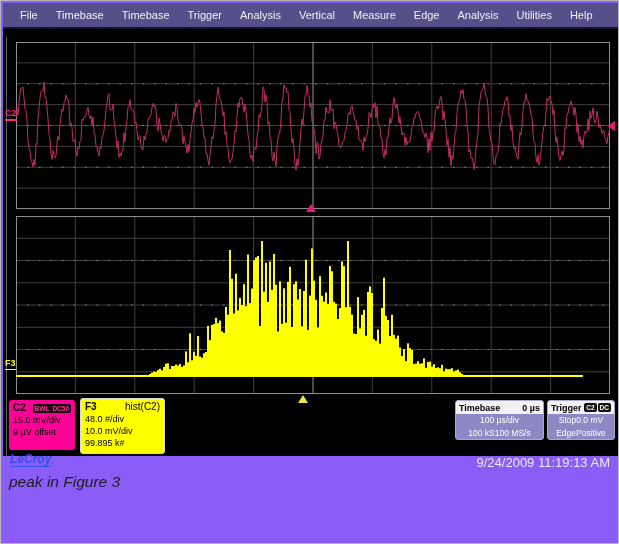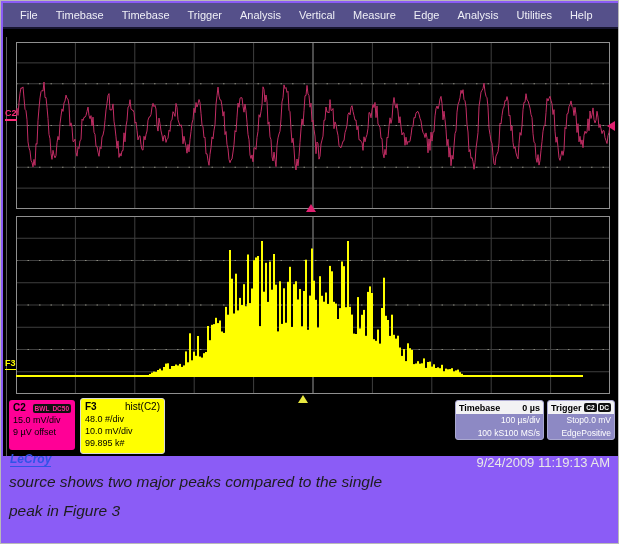--- a/index.html
+++ b/index.html
@@ -34,21 +34,21 @@
   .desc-head{display:flex;align-items:center;justify-content:space-between;font-weight:bold;font-size:10px;}
   .desc-badge{background:#111;border-radius:2px;padding:0 2px;display:flex;gap:3px;font-weight:bold;}
   .desc-badge span{color:#ff2a96;font-size:6.5px;line-height:9px;}
   .desc-line{text-align:left;white-space:nowrap;}
 
   
   .info-box{position:absolute;box-sizing:border-box;border-radius:3px;overflow:hidden;border:1px solid #aaa8d0;font-size:8.5px;background:#8d89c4;cursor:pointer;}
   #timebase-box{left:452px;top:363px;width:89px;height:40px;}
   #trigger-box{left:544px;top:363px;width:68px;height:40px;}
   .info-head{background:#f2f2f4;color:#000;font-weight:bold;display:flex;justify-content:space-between;align-items:center;padding:0 3px;height:13px;font-size:9px;}
-  .info-row{display:flex;justify-content:flex-end;color:#fff;padding:0 3px;line-height:13px;white-space:nowrap;}
+  .info-row{display:flex;justify-content:center;color:#fff;padding:0 3px;line-height:13px;white-space:nowrap;}
   .pill-group{display:flex;gap:1px;}
   .pill{background:#111;color:#fff;font-size:6.5px;font-weight:bold;border-radius:2px;padding:0 2px;line-height:9px;}
 
   #lecroy-logo{position:absolute;left:7px;top:416px;color:#2f52e8;font-size:12px;font-weight:bold;font-style:italic;border-bottom:1px solid #2f52e8;line-height:13px;}
   #timestamp{position:absolute;right:8px;top:418px;color:#e8e8e8;font-size:13px;}
 
   
   .caption{position:absolute;left:0;top:455px;width:619px;box-sizing:border-box;padding:12px 12px 0 8px;color:#1d1d1d;}
   .caption-line{font-style:italic;font-size:15.5px;line-height:28.5px;white-space:nowrap;}
   .caption-label{font-weight:bold;font-style:italic;margin-right:9px;}
@@ -348,16 +348,15 @@
           <span>Positive</span>
         </div>
       </div>
 
       <div id="lecroy-logo">LeCroy</div>
       <div id="timestamp">9/24/2009 11:19:13 AM</div>
     </div>
   </div>
 
   <div class="caption">
-    <div class="caption-line">source shows two major peaks compared to the single</div>
     <div class="caption-line">peak in Figure 3</div>
   </div>
 </div>
 
 </body></html>

